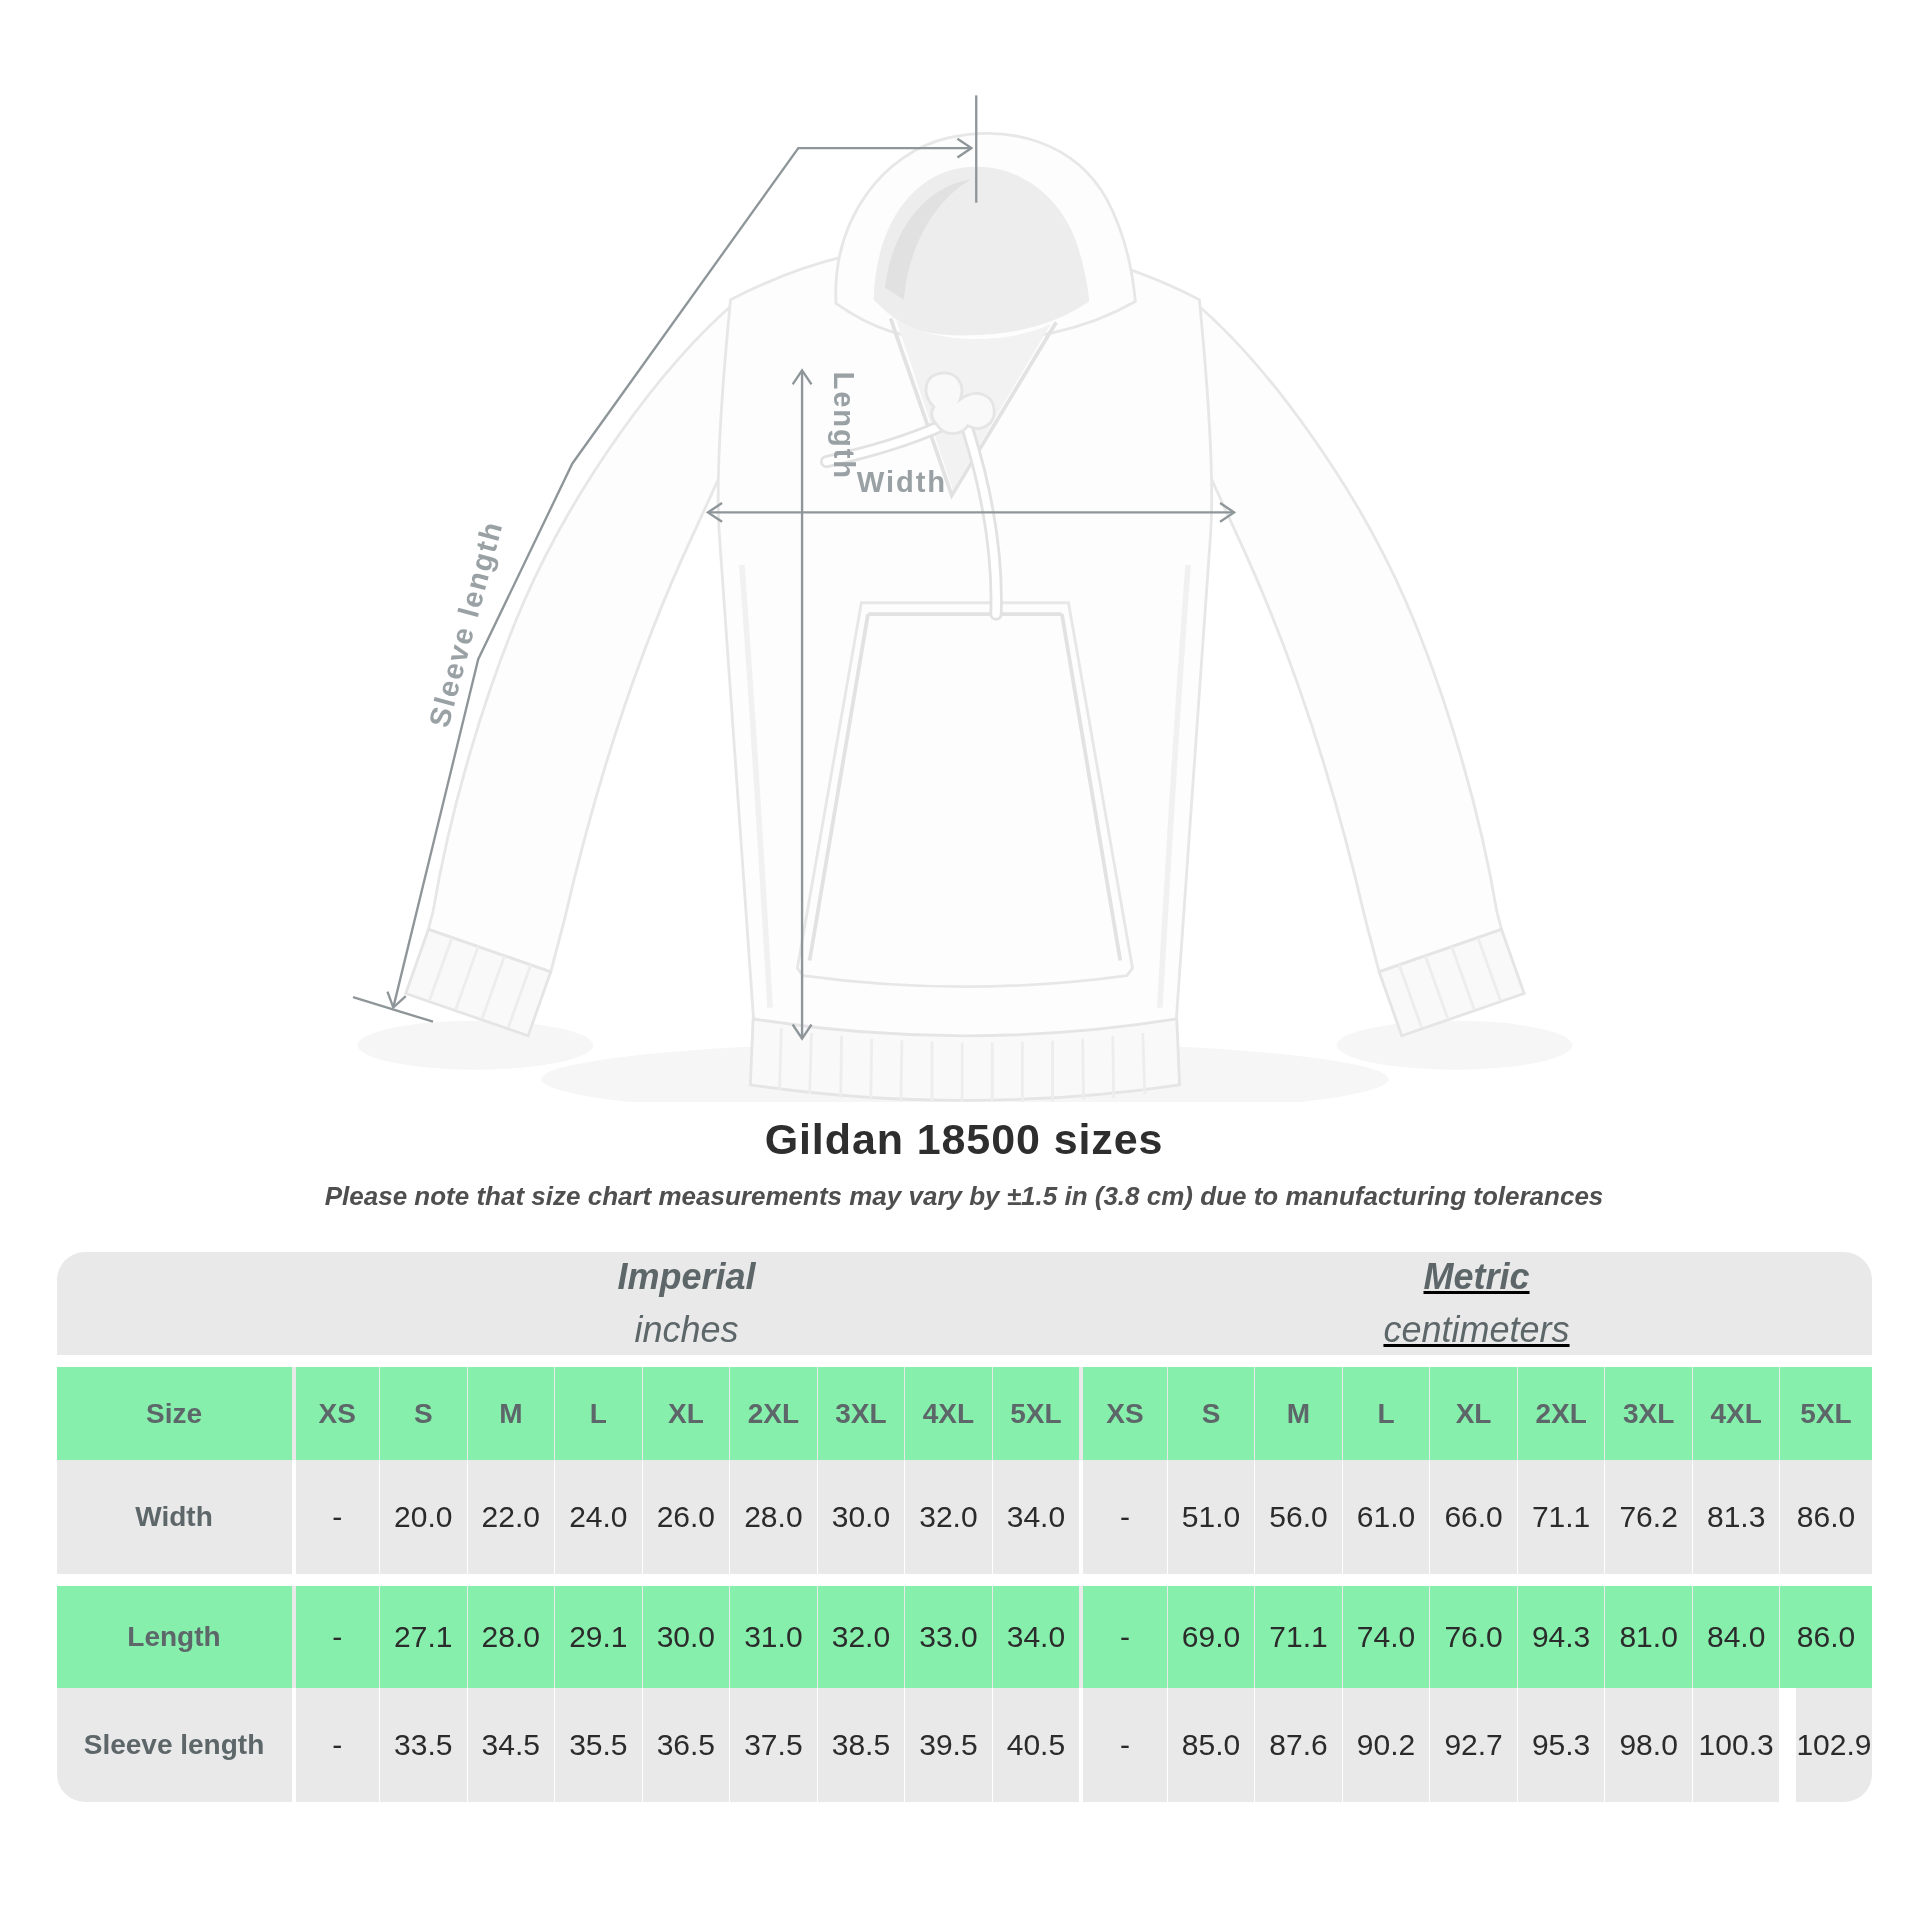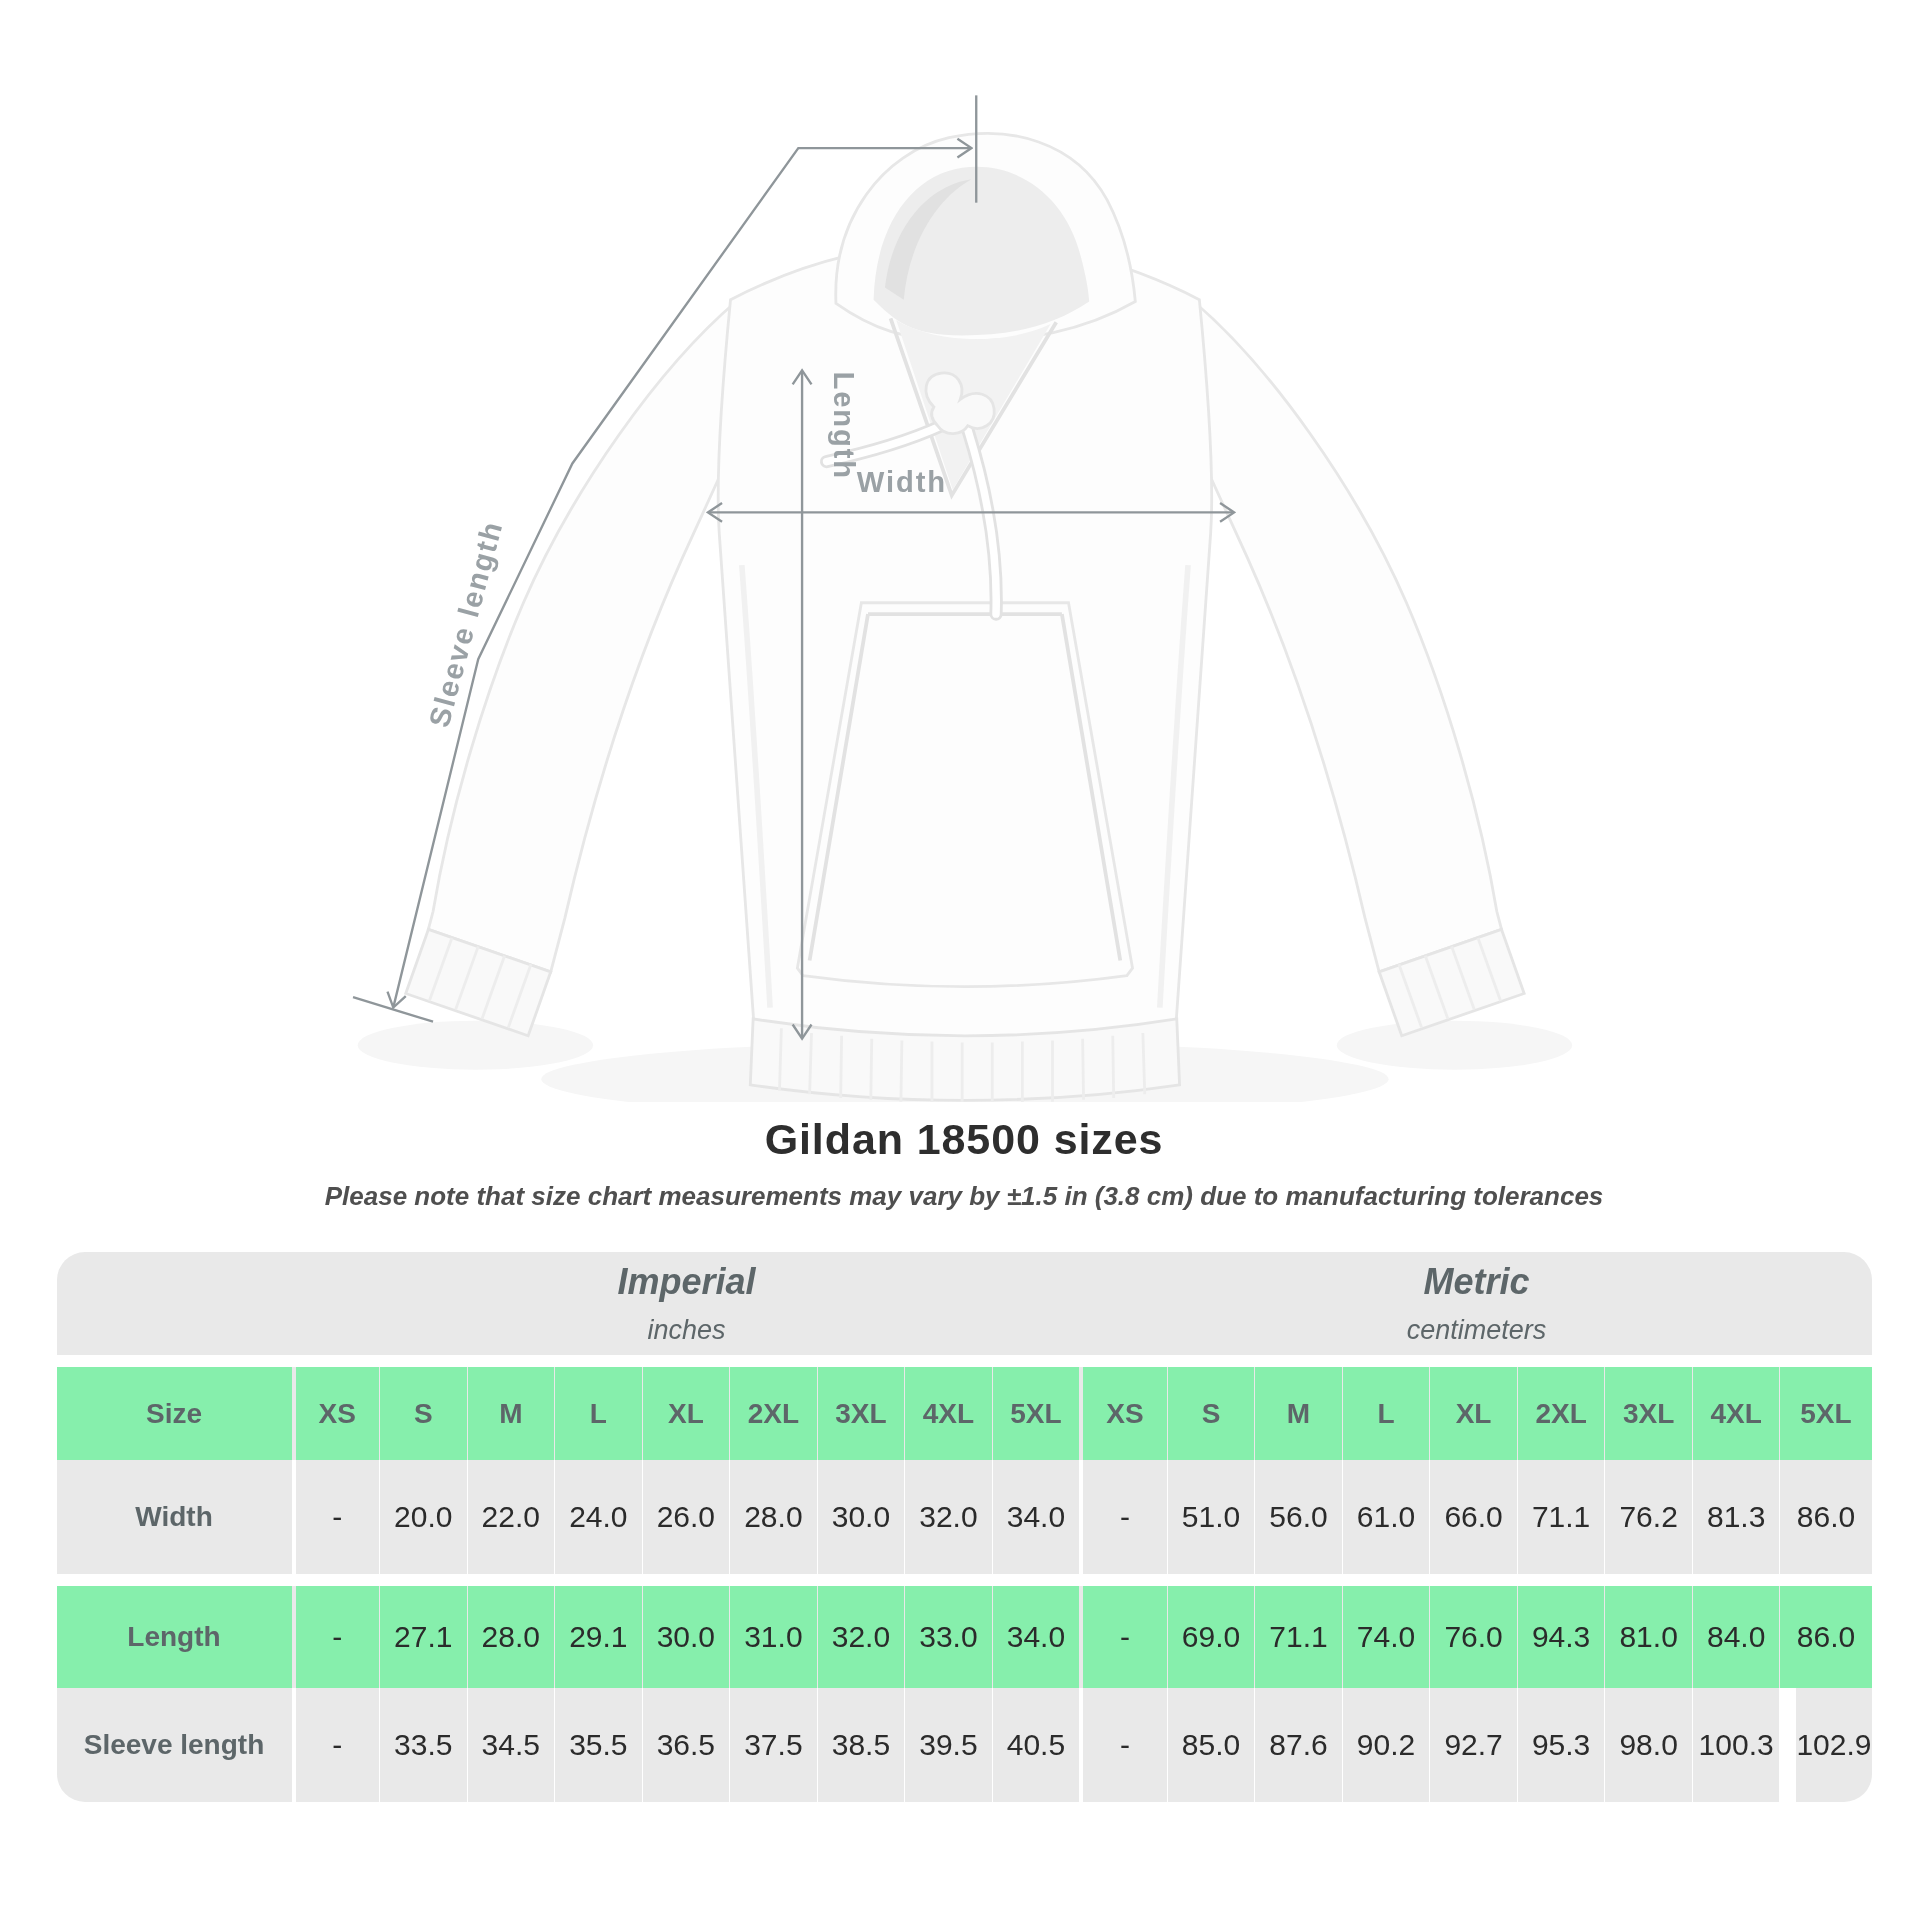--- a/index.html
+++ b/index.html
@@ -41,23 +41,23 @@
 
   
   .size-table{width:1815px;margin:40px auto 0;}
   .units-row{
     display:grid;grid-template-columns:235px repeat(18,1fr);
     background:var(--table-band,#e9e9e9);
     border-radius:28px 28px 0 0;height:103px;
   }
   .unit-cell{display:flex;flex-direction:column;justify-content:center;align-items:center;gap:11.3px;}
   .unit-imperial{grid-column:2/11;}
-  .unit-metric{grid-column:11/20;}
+  .unit-metric{grid-column:11/20;text-decoration:underline;}
   .unit-name{font-size:36px;font-weight:bold;font-style:italic;color:var(--header-text,#5d6669);}
-  .unit-sub{font-size:27px;font-style:italic;color:var(--header-text,#5d6669);}
+  .unit-sub{font-size:36px;font-style:italic;color:var(--header-text,#5d6669);}
 
   .grid{
     display:grid;grid-template-columns:235px repeat(18,1fr);
     grid-template-rows:105px 114px 114px 114px;
   }
   .cell{
     display:flex;align-items:center;justify-content:center;
     font-size:30px;color:var(--value-text,#2b2b2b);
   }
   .cell:not(:nth-child(19n+1)){border-left:1.9px solid var(--div,#e7e7e7);}

